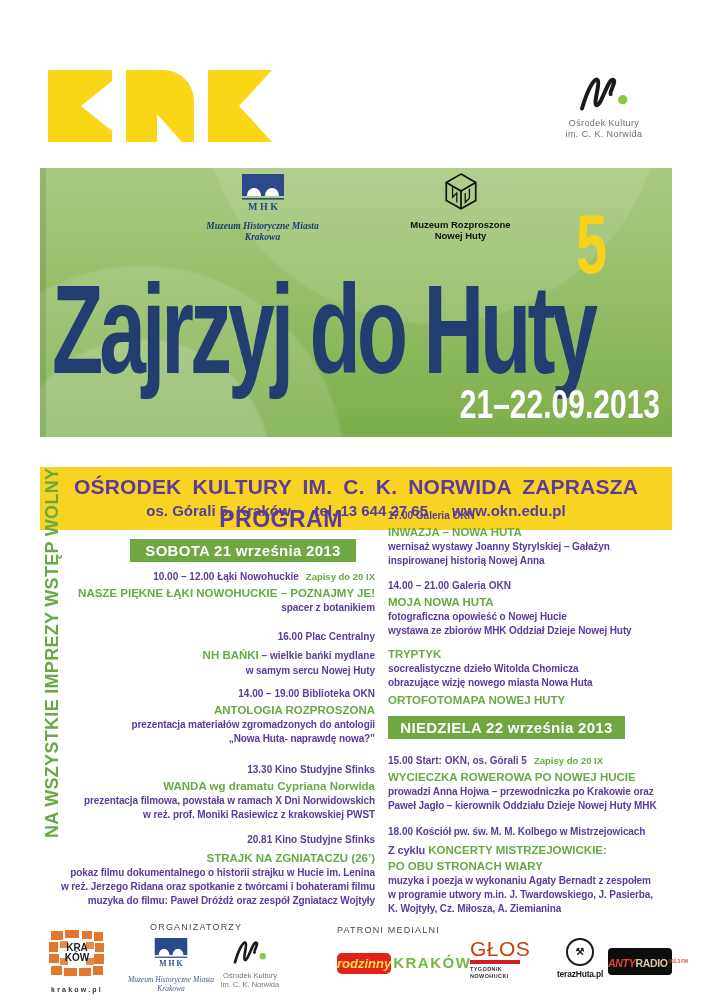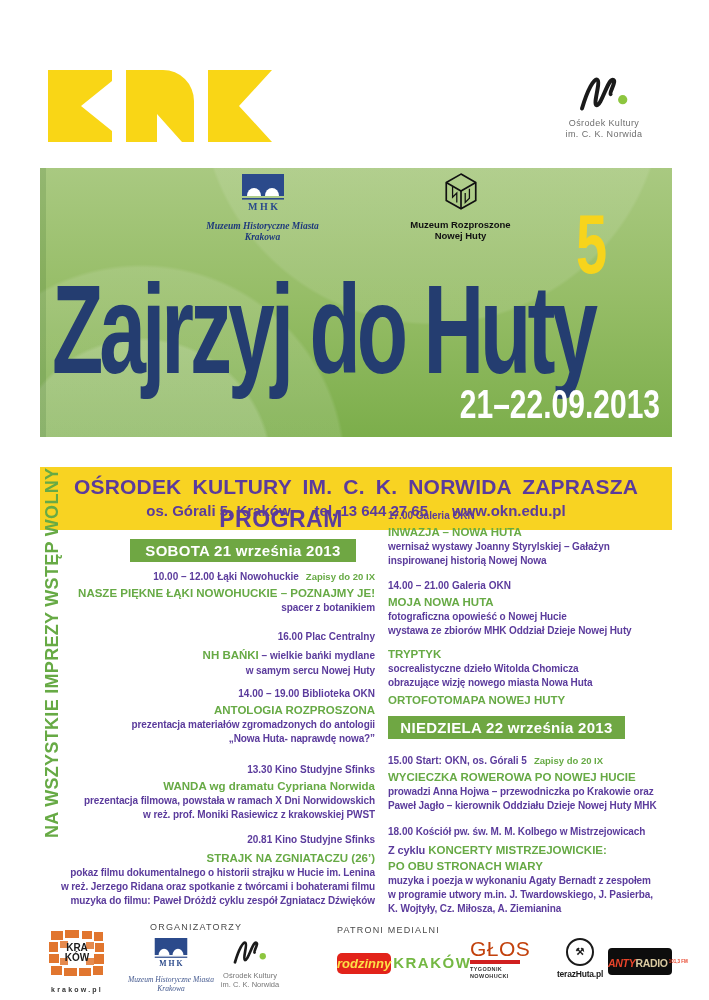--- a/index.html
+++ b/index.html
@@ -201,30 +201,30 @@
       <div class="line t">13.30 Kino Studyjne Sfinks</div>
       <div class="line g">WANDA wg dramatu Cypriana Norwida</div>
       <div class="line d">prezentacja filmowa, powstała w ramach X Dni Norwidowskich</div>
       <div class="line d">w reż. prof. Moniki Rasiewicz z krakowskiej PWST</div>
     </div>
     <div class="mt10">
       <div class="line t">20.81 Kino Studyjne Sfinks</div>
       <div class="line g mt2">STRAJK NA ZGNIATACZU (26’)</div>
       <div class="line d">pokaz filmu dokumentalnego o historii strajku w Hucie im. Lenina</div>
       <div class="line d">w reż. Jerzego Ridana oraz spotkanie z twórcami i bohaterami filmu</div>
-      <div class="line d">muzyka do filmu: Paweł Dróżdż cyklu zespół Zgniatacz Dźwięków</div>
+      <div class="line d">muzyka do filmu: Paweł Dróżdż oraz zespół Zgniatacz Wojtyły</div>
     </div>
   </div>
 
   <div class="col col-right-top">
     <div>
       <div class="line t">17.00 Galeria OKN</div>
       <div class="line g">INWAZJA – NOWA HUTA</div>
       <div class="line d">wernisaż wystawy Joanny Styrylskiej – Gałażyn</div>
-      <div class="line d">inspirowanej historią Nowej Nowa</div>
+      <div class="line d">inspirowanej historią Nowej Anna</div>
     </div>
     <div class="mt10">
       <div class="line t">14.00 – 21.00 Galeria OKN</div>
       <div class="line g">MOJA NOWA HUTA</div>
       <div class="line d">fotograficzna opowieść o Nowej Hucie</div>
       <div class="line d">wystawa ze zbiorów MHK Oddział Dzieje Nowej Huty</div>
     </div>
     <div class="mt8">
       <div class="line g">TRYPTYK</div>
       <div class="line d">socrealistyczne dzieło Witolda Chomicza</div>

